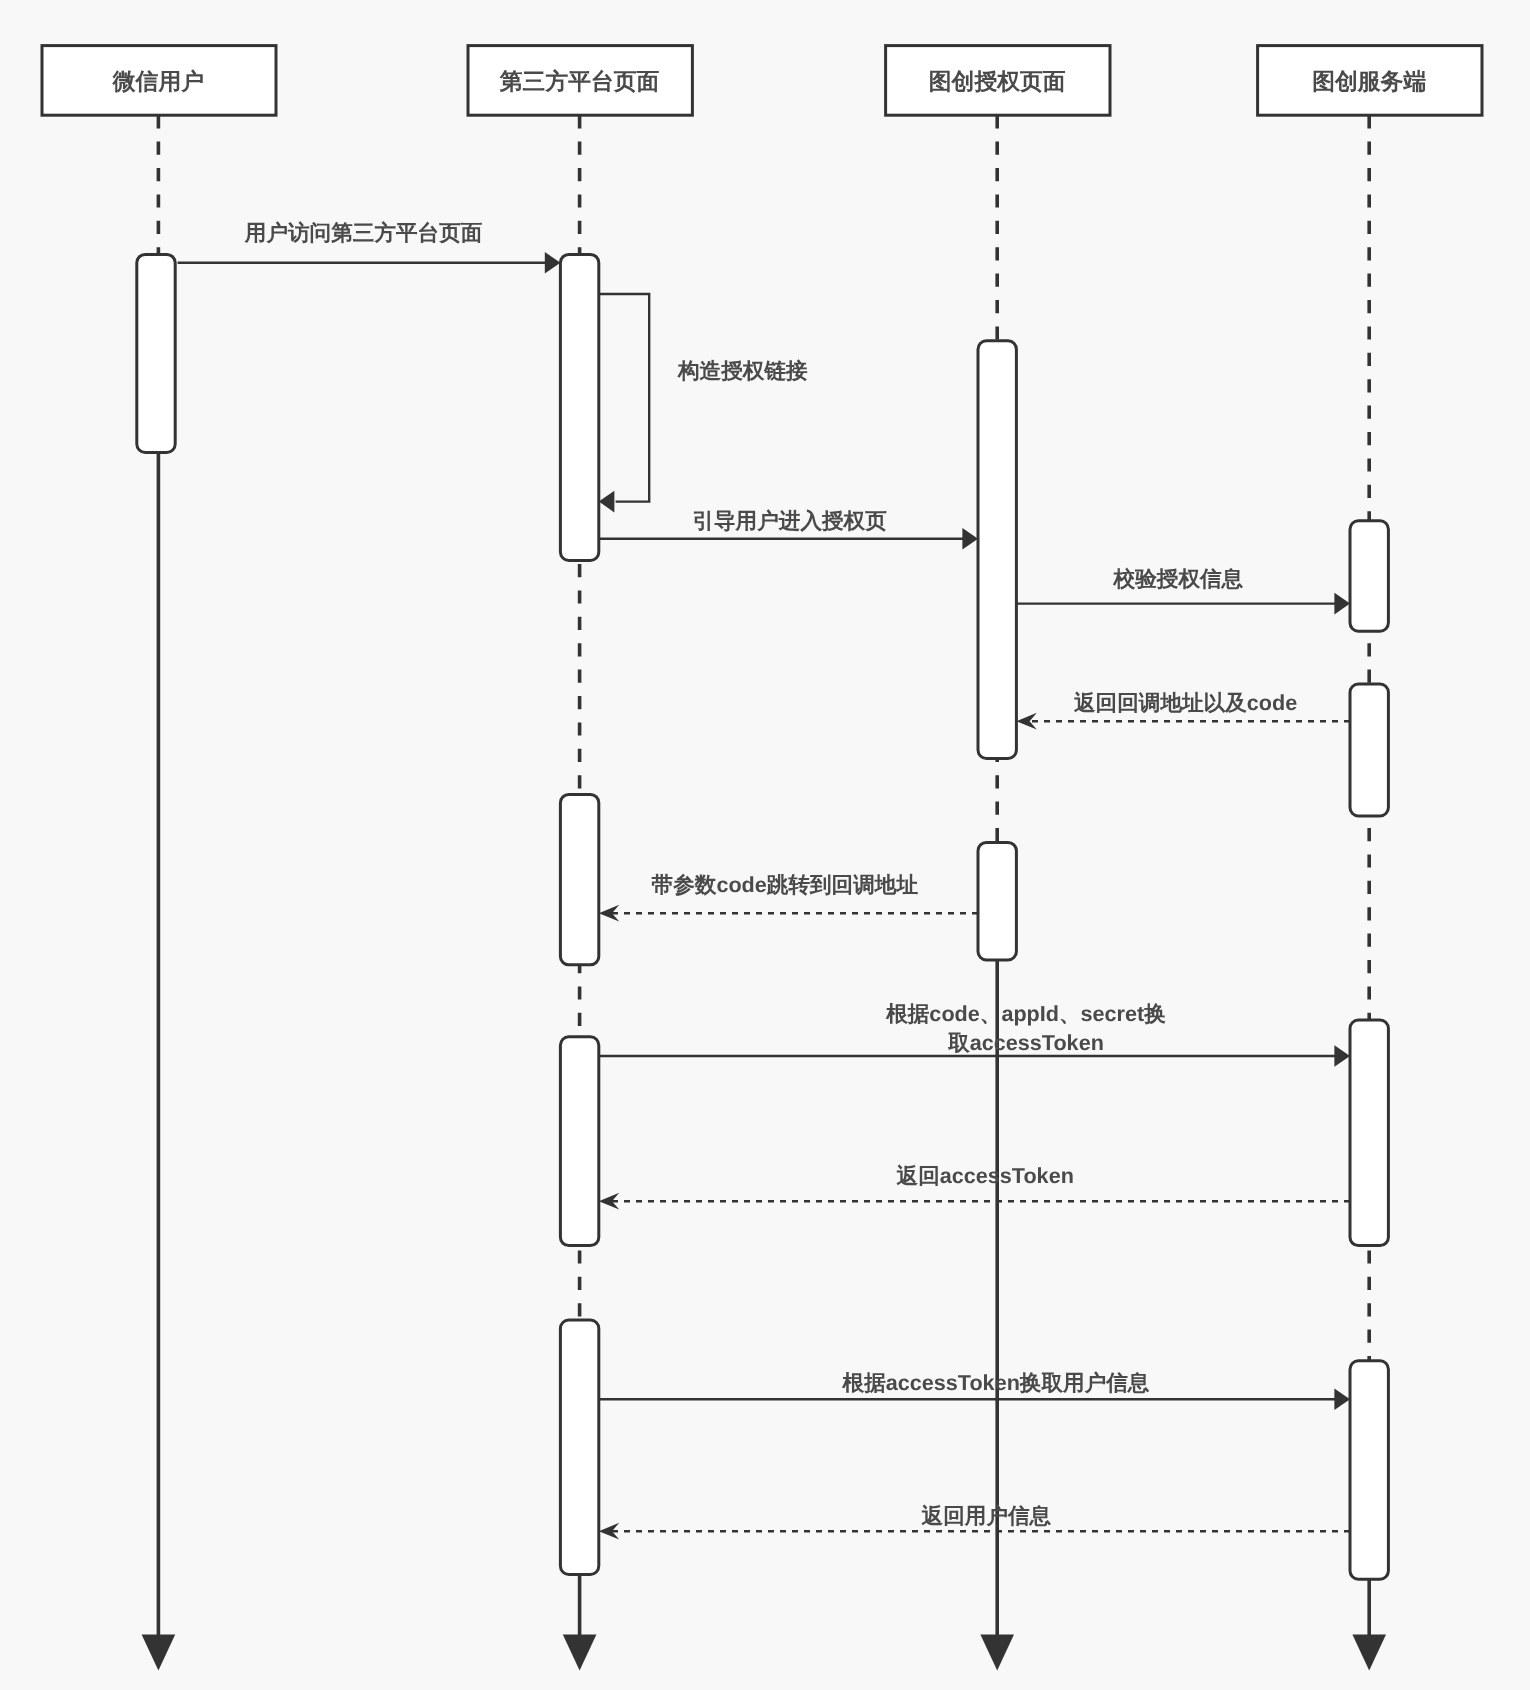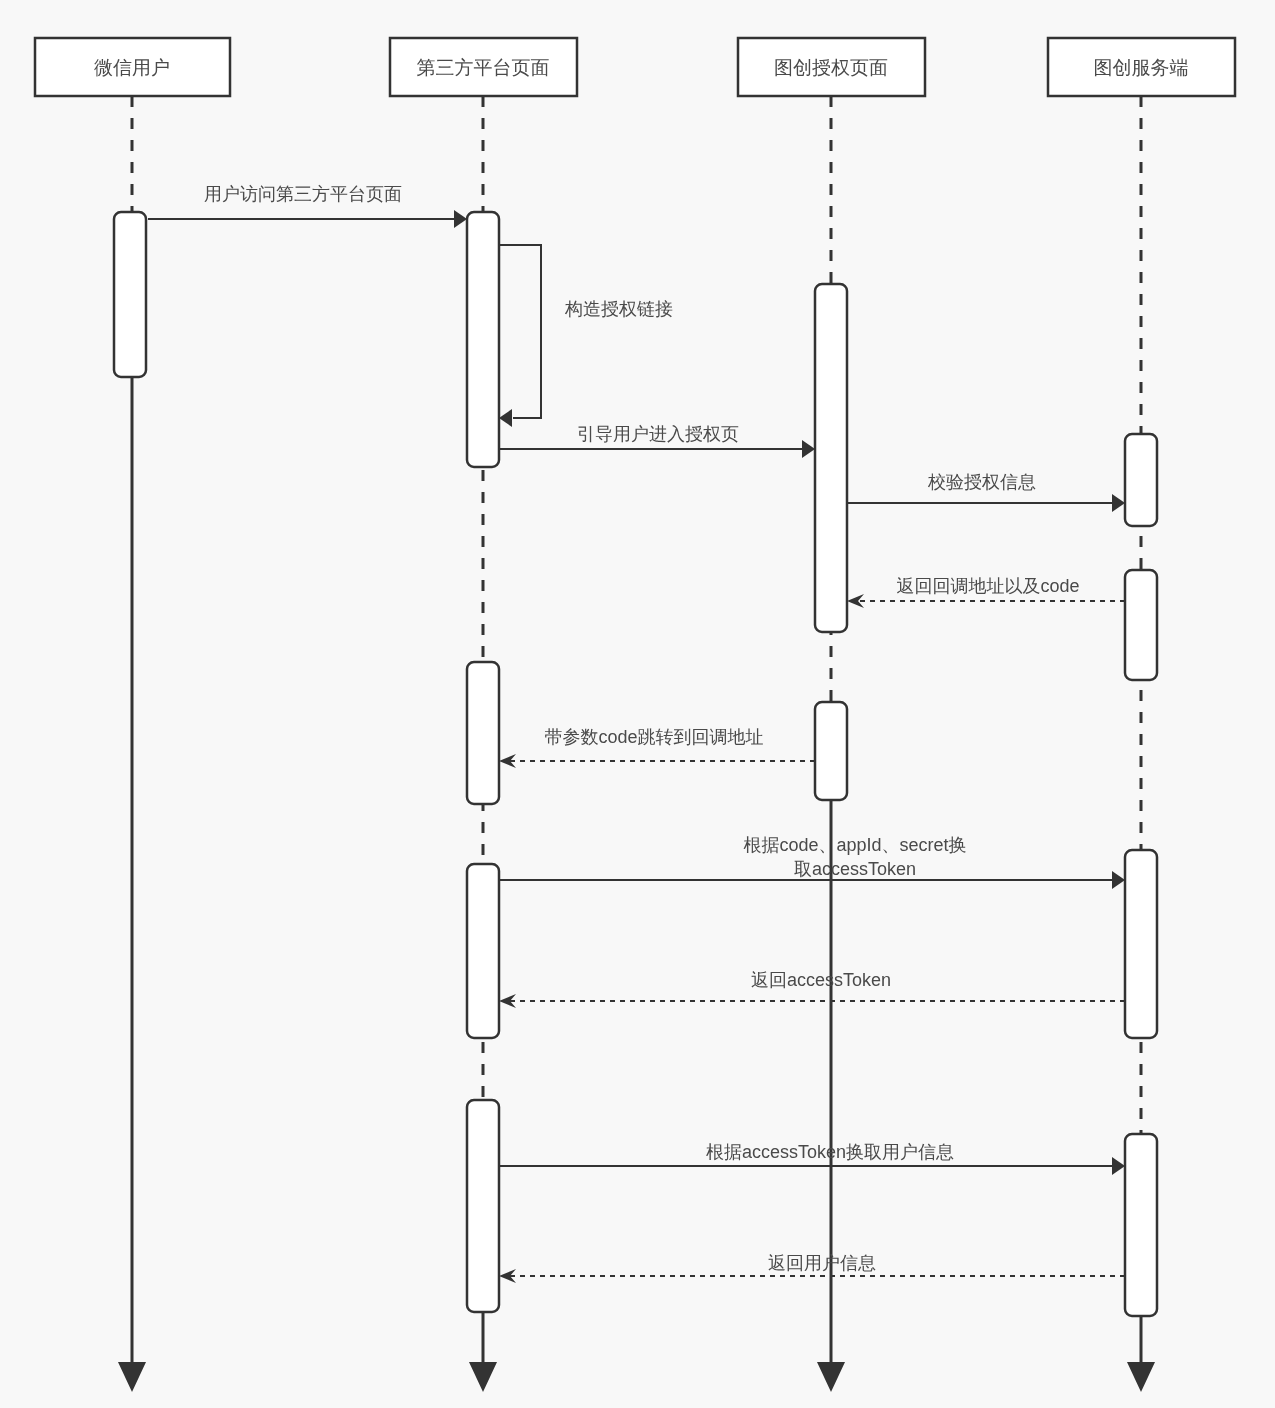--- a/index.html
+++ b/index.html
@@ -11,20 +11,21 @@
     width: 1275px;
     height: 1408px;
     font-family: "Liberation Sans", "DejaVu Sans", sans-serif;
     overflow: hidden;
   }
   #diagram-root {
     position: relative;
     width: 1275px;
     height: 1408px;
     background: #f8f8f8;
+    font-weight: bold;
   }
   svg#seq-svg {
     position: absolute;
     left: 0;
     top: 0;
     width: 1275px;
     height: 1408px;
     display: block;
   }
   .participant-box-rect {

